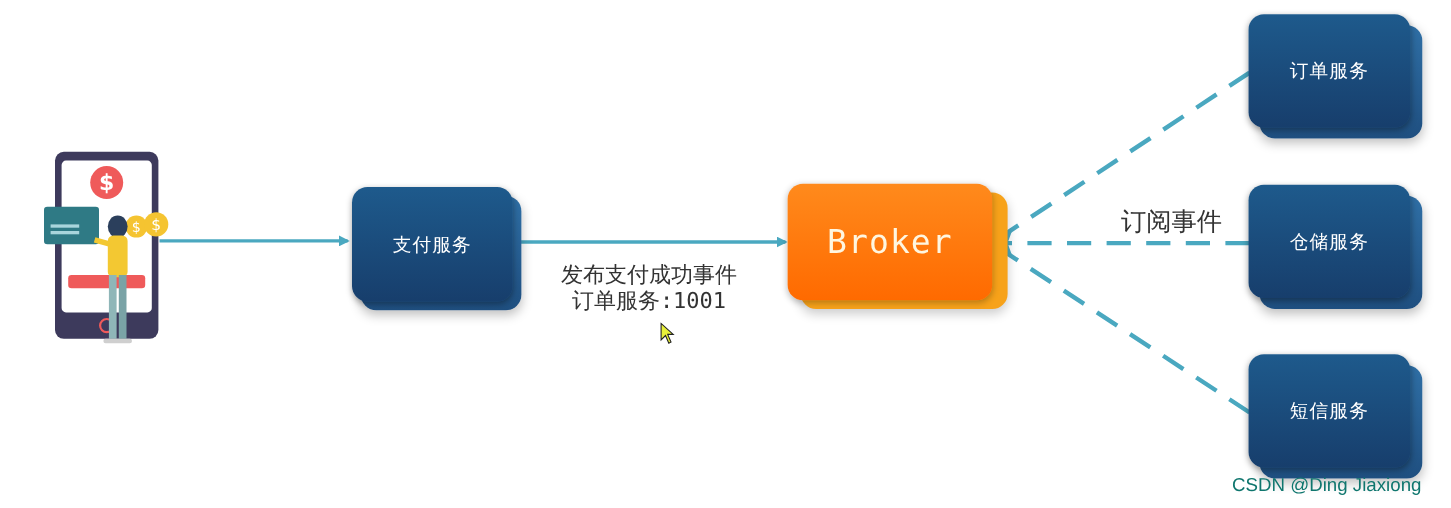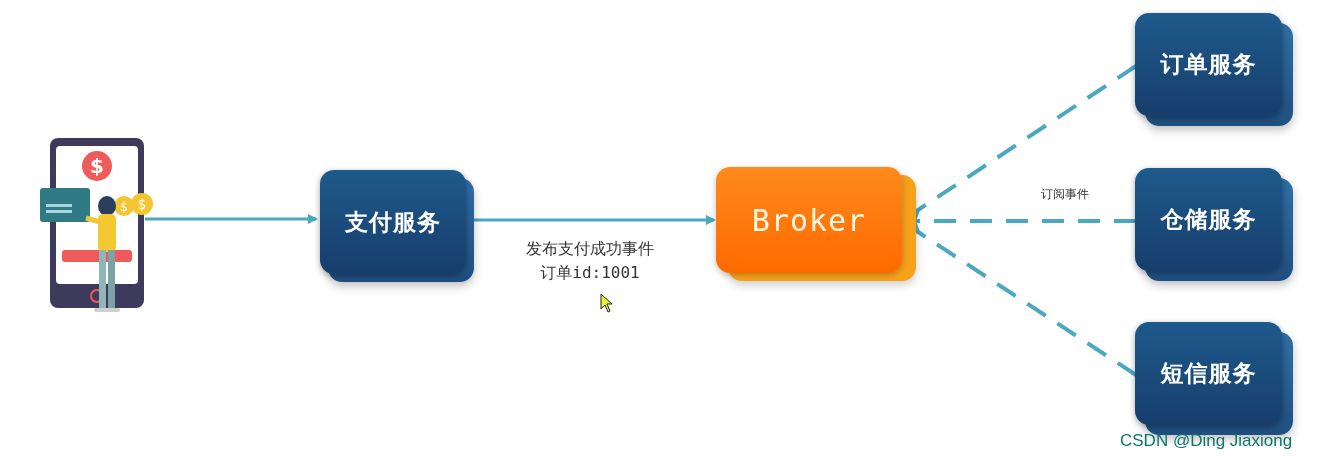--- a/index.html
+++ b/index.html
@@ -5,29 +5,29 @@
   html, body { margin:0; padding:0; }
   body { width:1319px; height:462px; background:#ffffff; position:relative; overflow:hidden; font-family:"DejaVu Sans", sans-serif; }
   .canvas { position:absolute; left:0; top:0; width:1319px; height:462px; }
   svg.lines { position:absolute; left:0; top:0; }
 
   .node { position:absolute; }
   .node .back { position:absolute; border-radius:14px; }
   .node .front { position:absolute; left:0; top:0; border-radius:14px; display:flex; align-items:center; justify-content:center; color:#ffffff; }
 
   .svc .back { background:linear-gradient(180deg,#2f6fa5 0%, #1f4f80 100%); box-shadow:0 4px 10px rgba(0,0,0,0.25); }
-  .svc .front { background:linear-gradient(180deg,#1e5a8c 0%, #173e6c 100%); box-shadow:0 2px 6px rgba(0,0,0,0.35); font-size:23px; font-weight:bold; letter-spacing:1px; }
+  .svc .front { background:linear-gradient(180deg,#1e5a8c 0%, #173e6c 100%); box-shadow:0 2px 6px rgba(0,0,0,0.35); font-size:17px; font-weight:normal; letter-spacing:1px; }
 
   .broker .back { background:#f7a21a; box-shadow:0 4px 10px rgba(0,0,0,0.2); }
   .broker .front { background:linear-gradient(180deg,#ff8a1c 0%, #ff6a00 100%); box-shadow:0 2px 6px rgba(0,0,0,0.25); font-family:"DejaVu Sans Mono", monospace; font-size:30px; color:#fff6e0; letter-spacing:1px; }
 
   .label { position:absolute; color:#333333; text-align:center; }
-  .label-pub { left:490px; top:237px; width:200px; font-size:16px; line-height:24px; }
+  .label-pub { left:490px; top:237px; width:200px; font-size:20px; line-height:24px; }
   .label-pub .l2 { font-family:"DejaVu Sans Mono", monospace; }
-  .label-sub { left:1010px; top:186px; width:110px; font-size:12px; }
+  .label-sub { left:1010px; top:186px; width:110px; font-size:23px; }
 
   .watermark { position:absolute; left:1120px; top:431px; font-family:"Liberation Sans", sans-serif; font-size:17px; color:#0f766e; }
 
   .cursor { position:absolute; left:600px; top:293px; }
   .phone { position:absolute; left:36px; top:136px; }
 </style>
 </head>
 <body>
 
 <div class="canvas">
@@ -83,21 +83,21 @@
     </svg>
   </div>
 
   <div class="node svc" style="left:320px; top:170px; width:152px; height:110px;">
     <div class="back" style="left:8px; top:8px; width:146px; height:104px;"></div>
     <div class="front" style="width:146px; height:104px;">支付服务</div>
   </div>
 
   <div class="label label-pub">
     <div>发布支付成功事件</div>
-    <div class="l2">订单id:1001</div>
+    <div class="l2">订单服务:1001</div>
   </div>
 
   <div class="node broker" style="left:716px; top:167px; width:200px; height:115px;">
     <div class="back" style="left:12px; top:8px; width:188px; height:106px;"></div>
     <div class="front" style="width:186px; height:106px;">Broker</div>
   </div>
 
   <div class="label label-sub">订阅事件</div>
 
   <div class="node svc" style="left:1135px; top:13px; width:160px; height:115px;">

